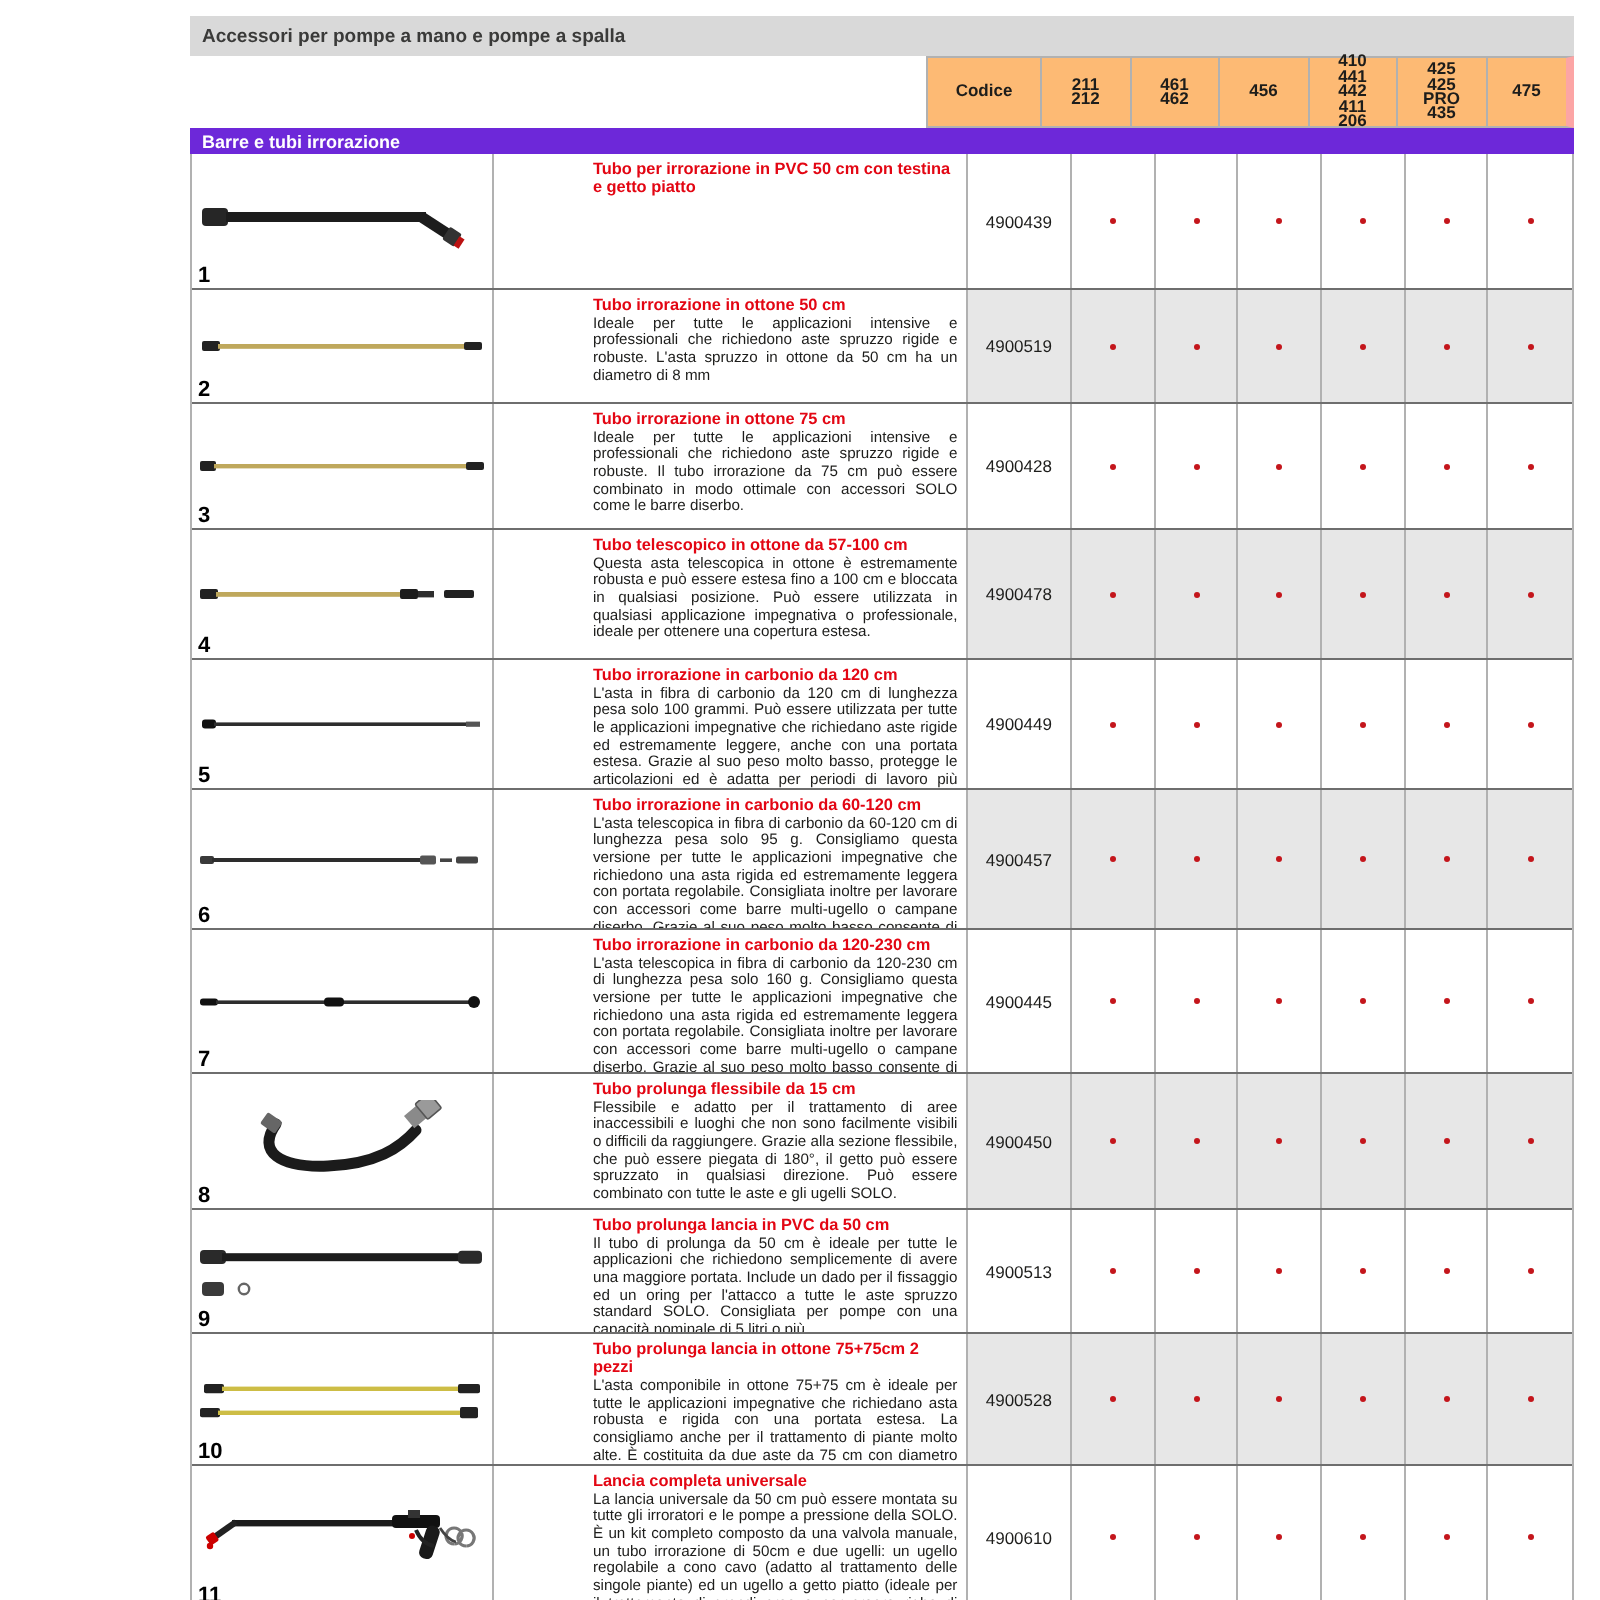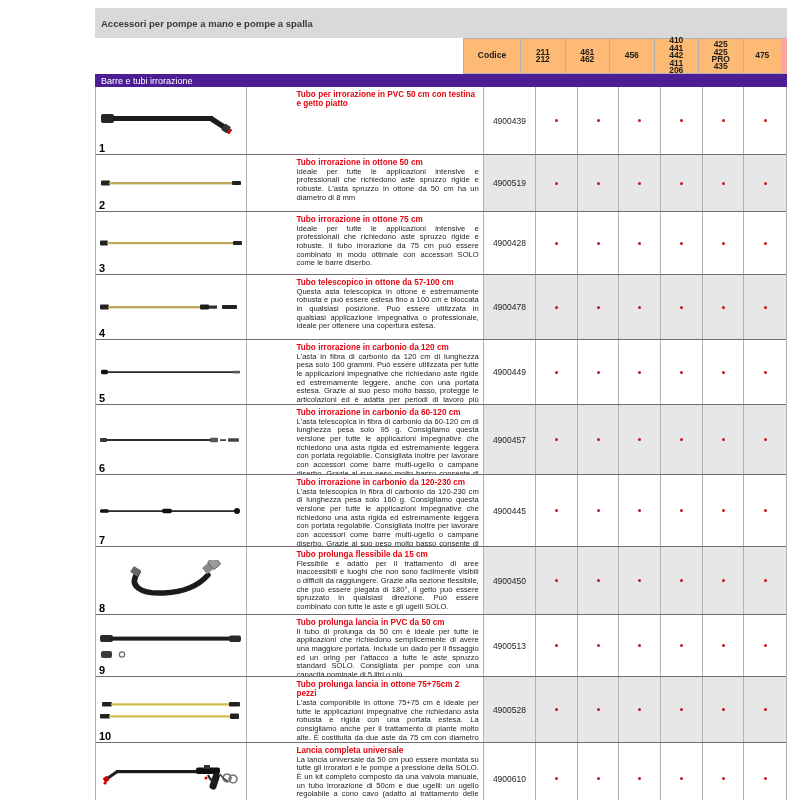--- a/index.html
+++ b/index.html
@@ -1,29 +1,29 @@
 <!DOCTYPE html>
 <html><head>
 <meta charset="utf-8">
 <style>
   html,body{margin:0;padding:0;background:#fff;width:800px;height:800px;overflow:hidden;
     font-family:"Liberation Sans","DejaVu Sans",sans-serif;color:#1d1d1b;}
   .sheet{position:absolute;left:95px;top:8px;width:692px;}
-  .titleband{background:#d9d9d9;height:30px;display:flex;align-items:center;
+  .titleband{background:#d9d9d9;height:20px;display:flex;align-items:center;
     padding-left:6px;box-sizing:border-box;font-size:9.5px;font-weight:bold;color:#3a3a39;}
   .thead{display:flex;height:36px;}
   .thead .spacer{width:368px;}
   .hcell{border:1px solid #b1b1b1;border-right:none;box-sizing:border-box;display:flex;
     align-items:center;justify-content:center;text-align:center;font-weight:bold;
     font-size:8.5px;line-height:7.4px;white-space:pre-line;background:#fdba74;}
   .hcell.code{width:57px;}
   .hcell.model{width:44.5px;}
-  .hcell:last-child{border-right:6px solid #fca5a5;}
-  .redband{background:#4c1d95;height:13px;display:flex;align-items:center;
-    padding-left:6px;box-sizing:border-box;font-size:9px;font-weight:normal;color:#fff;}
+  .hcell:last-child{border-right:4px solid #fca5a5;}
+  .redband{background:#6d28d9;height:13px;display:flex;align-items:center;
+    padding-left:6px;box-sizing:border-box;font-size:9px;font-weight:bold;color:#fff;}
   .tbody{border-left:1px solid #b1b1b1;border-right:1px solid #b1b1b1;box-sizing:border-box;}
   .row{display:flex;border-bottom:1px solid #6e6e6e;box-sizing:border-box;overflow:hidden;}
   .cell{box-sizing:border-box;border-right:1px solid #b1b1b1;overflow:hidden;}
   .cell:last-child{border-right:none;}
   .icell{width:162px;position:relative;display:flex;align-items:center;justify-content:center;background:#fff;}
   .num{position:absolute;left:3px;bottom:0px;font-size:11px;font-weight:bold;color:#000;}
   .tcell{width:205px;padding:2.5px 4px 2px 5px;background:#fff;margin-left:44px;}
   .ptitle{font-size:8.2px;font-weight:bold;color:#e30613;line-height:9.5px;margin-bottom:0.5px;}
   .pdesc{font-size:7.6px;line-height:8.7px;text-align:justify;}
   .ccell{width:56px;display:flex;align-items:center;justify-content:center;

